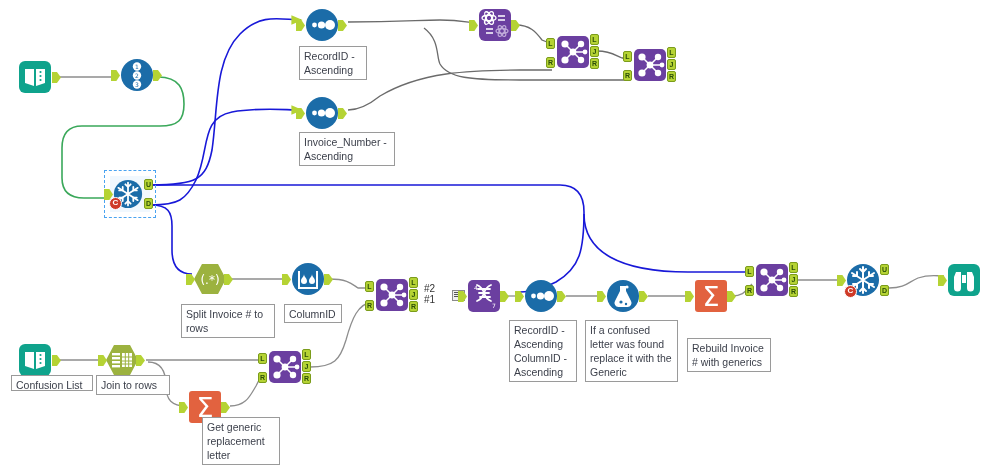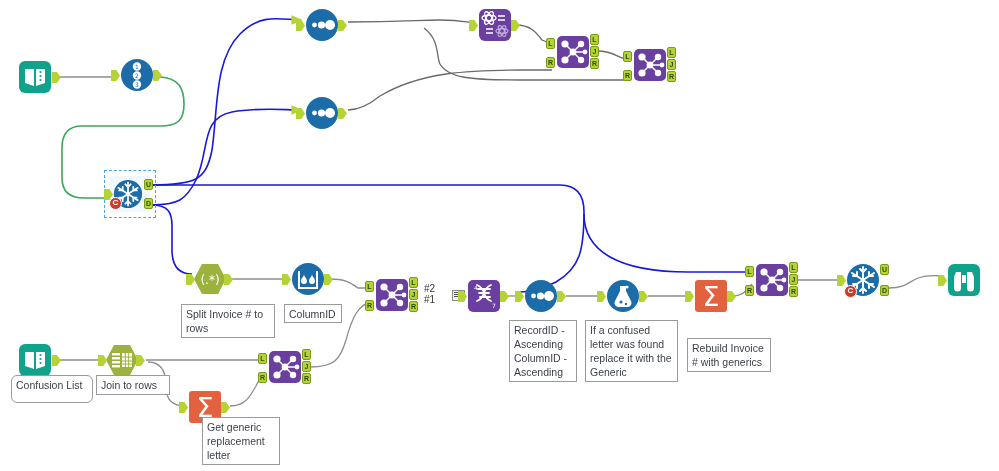--- a/index.html
+++ b/index.html
@@ -421,22 +421,24 @@
         <circle cx="25" cy="25" r="3.2" fill="#fff"></circle>
       <circle cx="29" cy="17" r="2.4" fill="#fff"></circle>
     </svg>
     <div class="anch lbl" style="left:-10px;top:3px;">L</div>
     <div class="anch lbl" style="left:-10px;top:22px;">R</div>
     <div class="anch lbl" style="left:34px;top:-1px;">L</div>
     <div class="anch lbl" style="left:34px;top:11px;">J</div>
     <div class="anch lbl" style="left:34px;top:23px;">R</div>
   </div>
 
+  <div class="note" style="left:299px;top:46px;width:68px;height:34px;">RecordID - Ascending</div>
+  <div class="note" style="left:299px;top:132px;width:96px;height:34px;">Invoice_Number - Ascending</div>
   <div class="note" style="left:181px;top:304px;width:94px;height:34px;">Split Invoice # to rows</div>
   <div class="note" style="left:284px;top:304px;width:58px;height:19px;">ColumnID</div>
   <div class="note" style="left:585px;top:320px;width:93px;height:62px;">If a confused letter was found replace it with the Generic</div>
   <div class="note" style="left:509px;top:320px;width:68px;height:62px;">RecordID - Ascending ColumnID - Ascending</div>
   <div class="note" style="left:687px;top:320px;width:84px;height:34px;margin-top:18px;">Rebuild Invoice # with generics</div>
-  <div class="note" style="left:11px;top:375px;width:82px;height:28px;border-radius:6px;">Confusion List</div>
+  <div class="note" style="left:11px;top:375px;width:82px;height:16px;">Confusion List</div>
   <div class="note" style="left:96px;top:375px;width:74px;height:20px;">Join to rows</div>
   <div class="note" style="left:178px;top:417px;width:78px;height:48px;margin-left:24px;">Get generic replacement letter</div>
 
 </div>
 
 </body></html>

